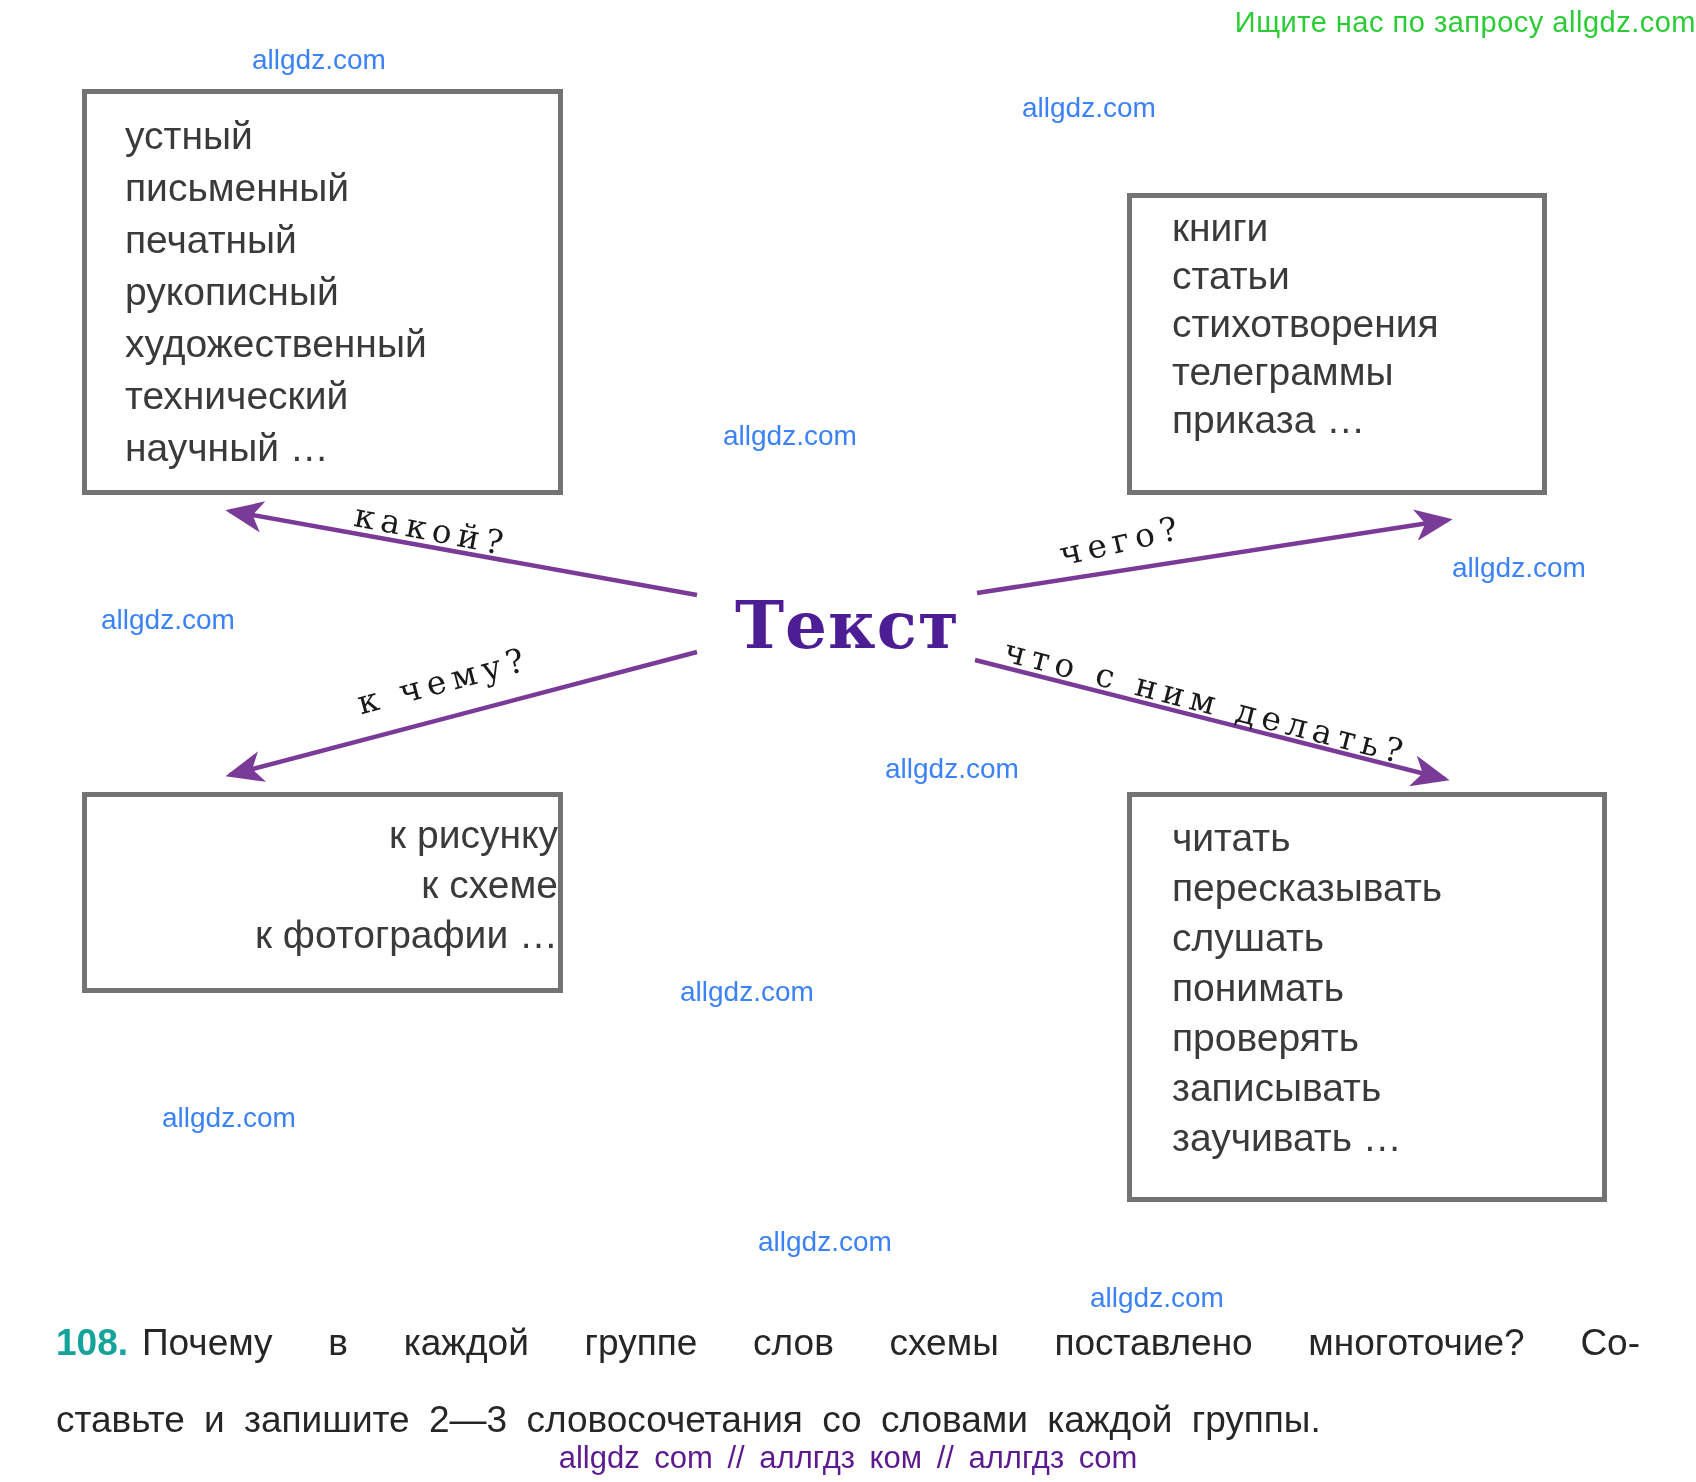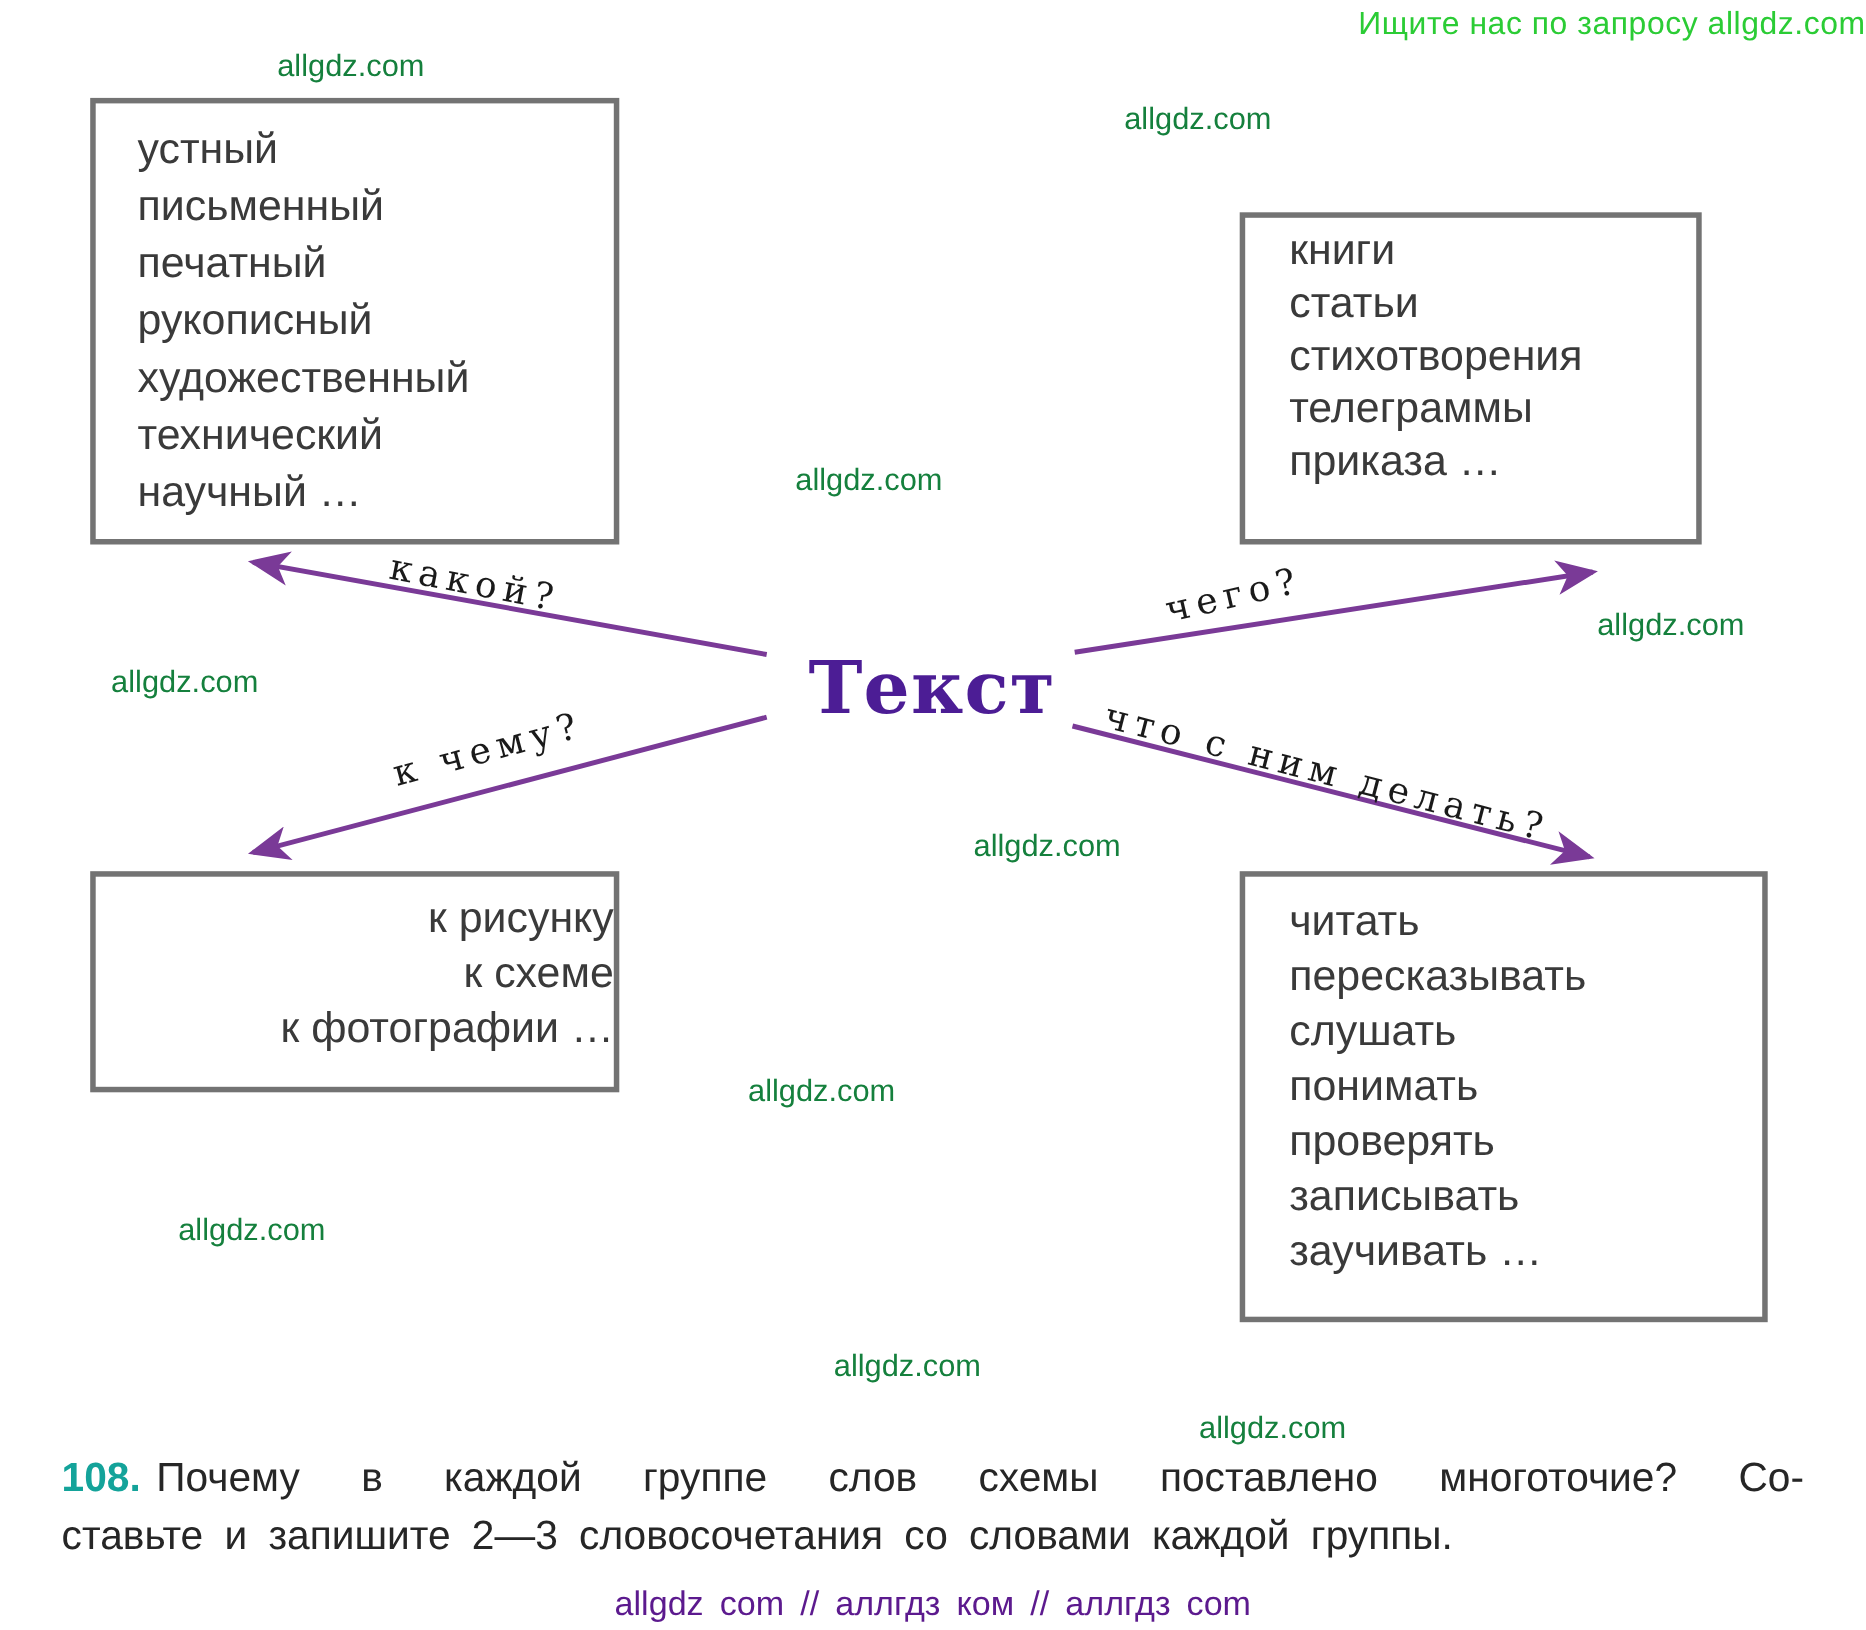--- a/index.html
+++ b/index.html
@@ -5,21 +5,21 @@
   html,body{margin:0;padding:0;background:#ffffff;}
   #page{
     position:relative;width:1696px;height:1482px;background:#ffffff;
     font-family:"Liberation Sans",sans-serif;overflow:hidden;
   }
   .promo{
     position:absolute;top:6px;left:0;width:100%;text-align:right;
     font-size:29px;color:#2bcc35;font-weight:400;letter-spacing:0.5px;
   }
   .wm{
-    position:absolute;font-size:28px;color:#15803d;white-space:nowrap;
+    position:absolute;font-size:28px;color:#3b82f6;white-space:nowrap;
   }
   .box{
     position:absolute;border:5px solid #737373;background:#ffffff;
     color:#3a3a3a;font-size:39px;box-sizing:border-box;
   }
   .box .bline{white-space:nowrap;}
   #box-top-left{left:82px;top:89px;width:481px;height:406px;padding:16px 0 0 38px;}
   #box-top-left .bline{line-height:52px;}
   #box-top-right{left:1127px;top:193px;width:420px;height:302px;padding:6px 0 0 40px;}
   #box-top-right .bline{line-height:48px;}
@@ -40,21 +40,21 @@
   #label-top-left{left:355px;top:495px;transform:rotate(11deg);}
   #label-bottom-left{left:358px;top:684px;transform:rotate(-15deg);}
   #label-top-right{left:1060px;top:535px;transform:rotate(-13deg);}
   #label-bottom-right{left:1005px;top:630px;transform:rotate(14.5deg);}
   #arrows{position:absolute;left:0;top:0;}
   .task{
     position:absolute;left:56px;top:1316px;width:1584px;
     font-size:37px;line-height:53px;color:#262626;
   }
   .task .t-line1{text-align:justify;text-align-last:justify;}
-  .task .t-line2{text-align:left;word-spacing:9px;}
+  .task .t-line2{text-align:left;word-spacing:9px;margin-top:24px;}
   .task .t-num{color:#14a39a;font-weight:bold;margin-right:14px;}
   .footer{
     position:absolute;top:1440px;left:0;width:100%;text-align:center;
     font-size:31px;color:#5c1a8e;word-spacing:6px;white-space:nowrap;
   }
 </style>
 </head>
 <body>
 
 <div id="page">

